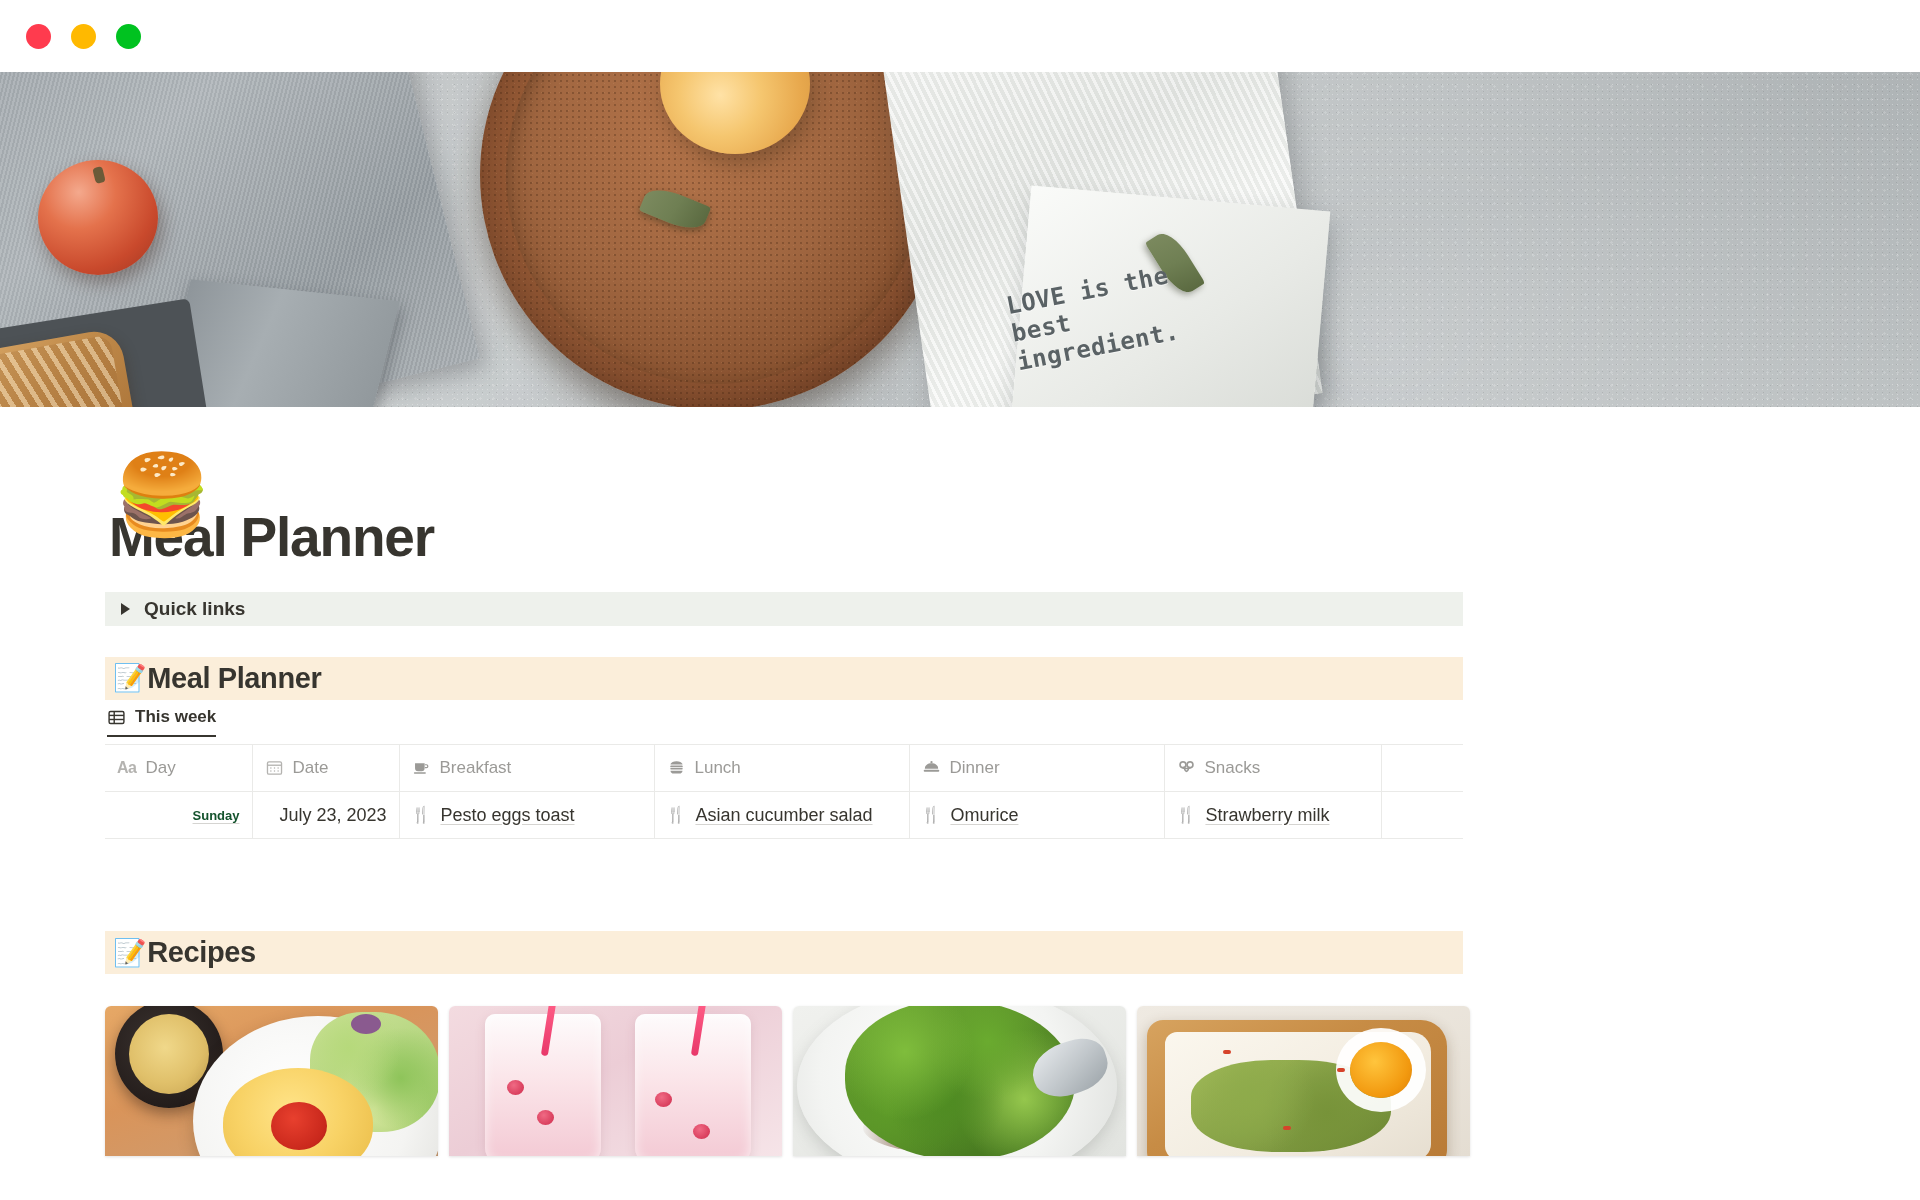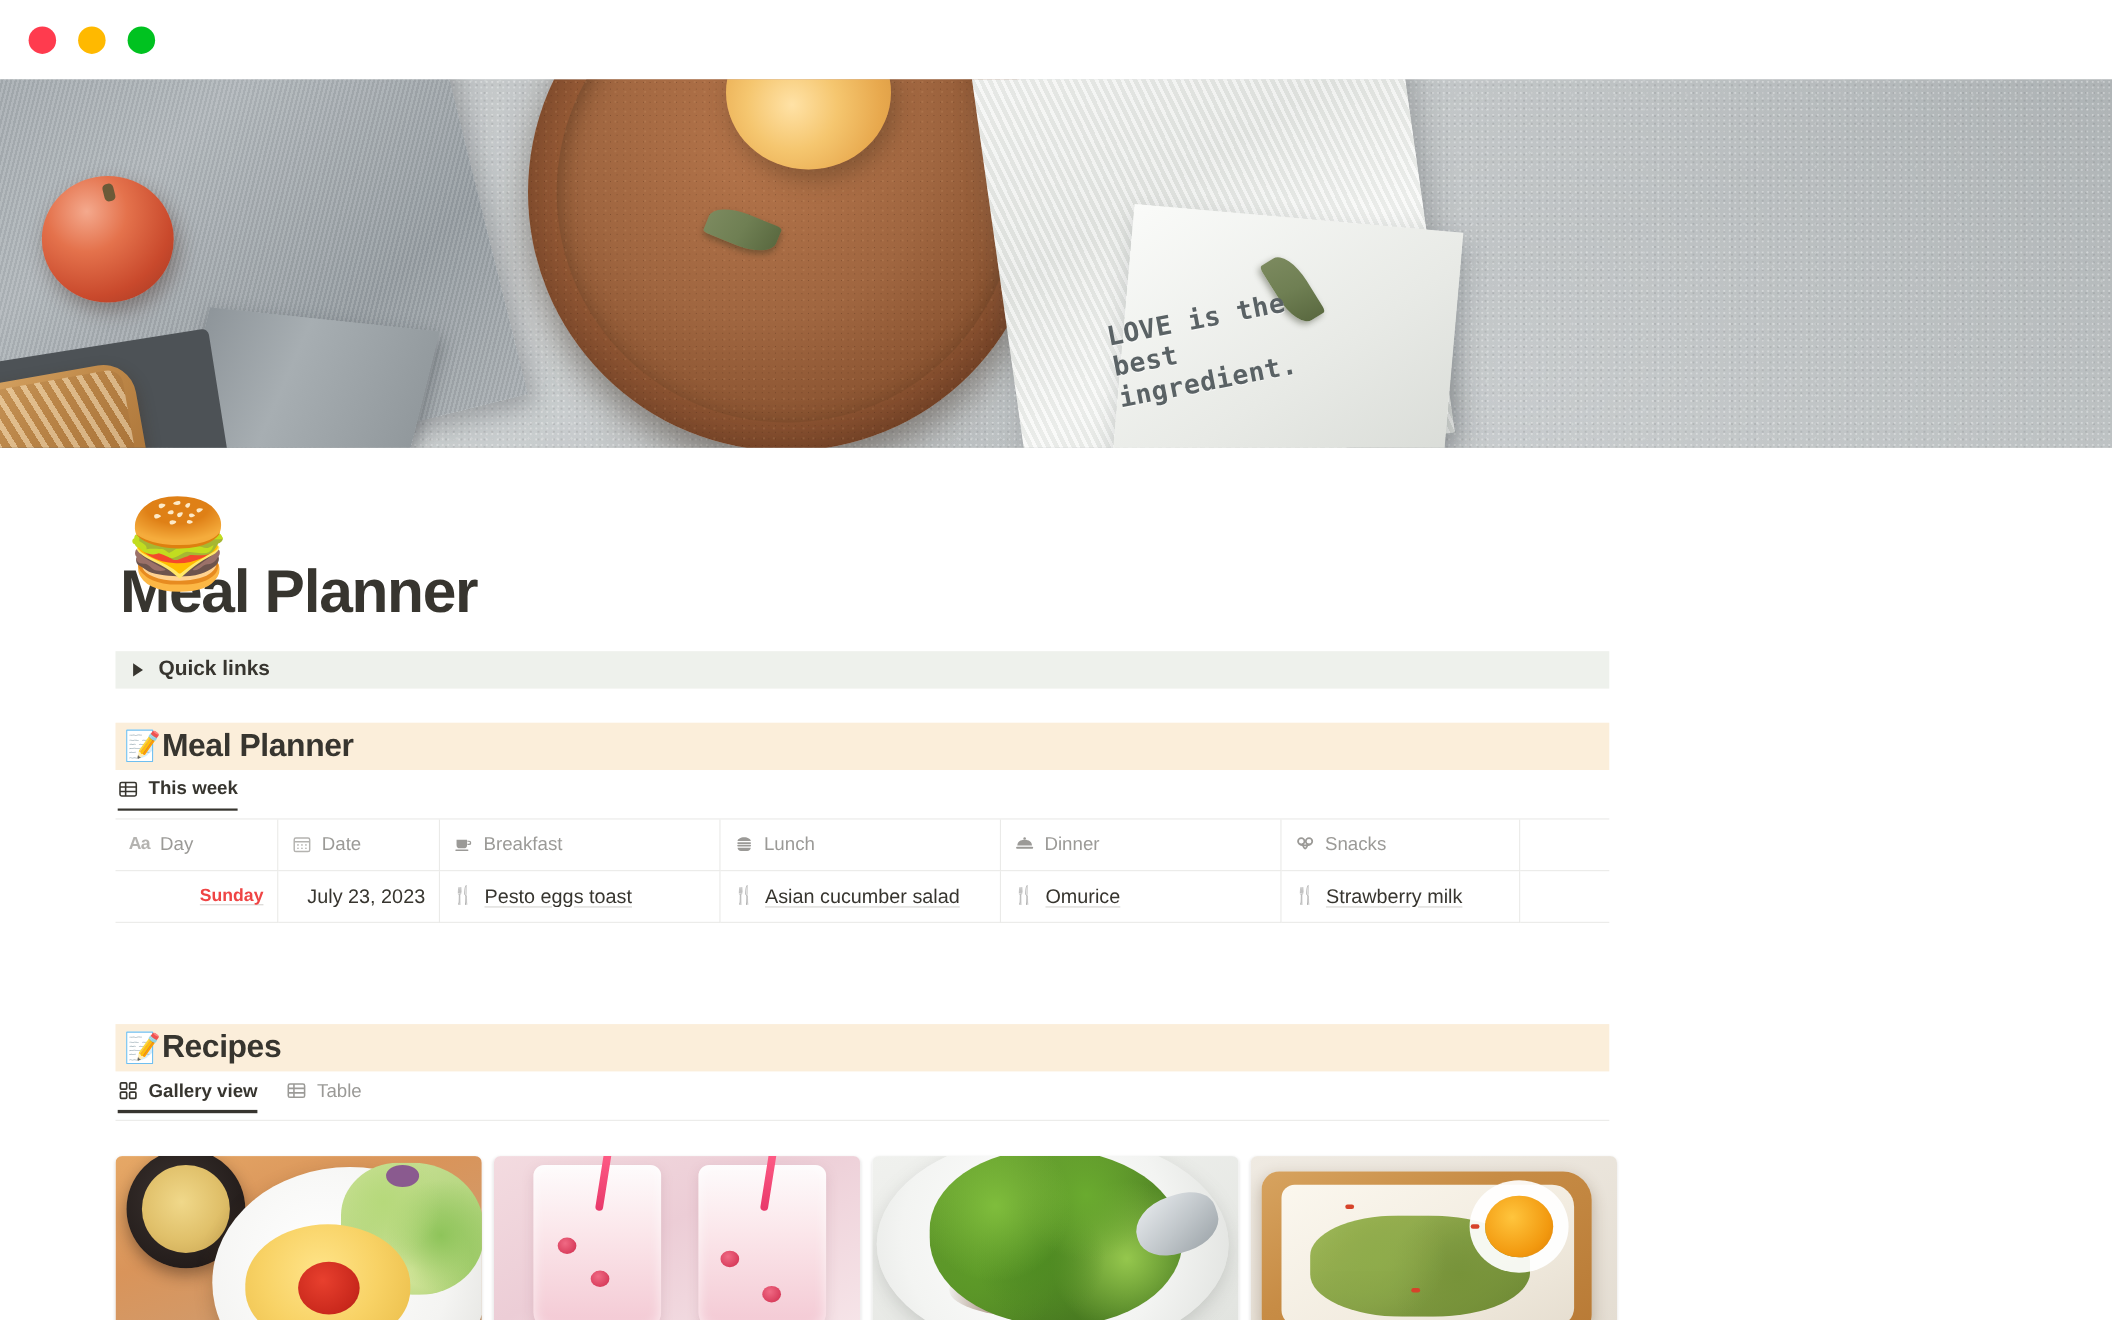--- a/index.html
+++ b/index.html
@@ -297,21 +297,21 @@
   table.grid th:last-child, table.grid td:last-child { border-right: none; }
   table.grid th {
     font-size: 17px;
     font-weight: 400;
     color: #9b9a97;
   }
   .th-in { display: flex; align-items: center; gap: 9px; }
   .aa { font-size: 16px; color: #b4b3b0; font-weight: 600; letter-spacing:-.5px;}
   td .cell { display: flex; align-items: center; gap: 9px; font-size: 18px; color: #37352f; }
   td .cell .lnk { text-decoration: underline; text-decoration-color: #d5d4d1; text-underline-offset: 3px; cursor: pointer; }
-  td.day { font-weight: 700; font-size: 16px; color:#ef4444; }
+  td.day { font-weight: 700; font-size: 13px; color:#14532d; }
   td.day span { text-decoration: underline; text-decoration-color:#d5d4d1; text-underline-offset:3px; cursor:pointer;}
   td.date { font-size: 18px; color: #37352f; }
   .fork { font-size: 16px; line-height: 1; }
 
   
   .gallery {
     display: flex;
     gap: 11px;
     margin-top: 32px;
   }
@@ -629,44 +629,20 @@
           </tbody>
         </table>
       </div>
 
       <div class="sec-head" style="margin-top:92px">
         <span class="emo">📝</span>
         <span>Recipes</span>
       </div>
 
       <div class="db">
-        <div class="db-tabs">
-          <div class="db-tab active">
-            <span class="ico">
-              <svg viewBox="0 0 20 20" fill="none" stroke="currentColor" stroke-width="1.6">
-                <rect x="2.6" y="2.6" width="6" height="6" rx="1.1"></rect>
-                <rect x="11.4" y="2.6" width="6" height="6" rx="1.1"></rect>
-                <rect x="2.6" y="11.4" width="6" height="6" rx="1.1"></rect>
-                <rect x="11.4" y="11.4" width="6" height="6" rx="1.1"></rect>
-              </svg>
-            </span>
-            <span>Gallery view</span>
-          </div>
-          <div class="db-tab">
-            <span class="ico">
-              <svg viewBox="0 0 20 20" fill="none" stroke="currentColor" stroke-width="1.5">
-                <rect x="2.2" y="3.6" width="15.6" height="12.8" rx="1.6"></rect>
-                <line x1="2.2" y1="7.8" x2="17.8" y2="7.8"></line>
-                <line x1="2.2" y1="12.1" x2="17.8" y2="12.1"></line>
-                <line x1="7.6" y1="3.6" x2="7.6" y2="16.4"></line>
-              </svg>
-            </span>
-            <span>Table</span>
-          </div>
-        </div>
 
         <div class="gallery">
 
           <div class="card">
             <div class="cimg img-omurice">
               <div class="bowl"></div>
               <div class="plate2"></div>
               <div class="salad"></div>
               <div class="purple"></div>
               <div class="egg"></div>

